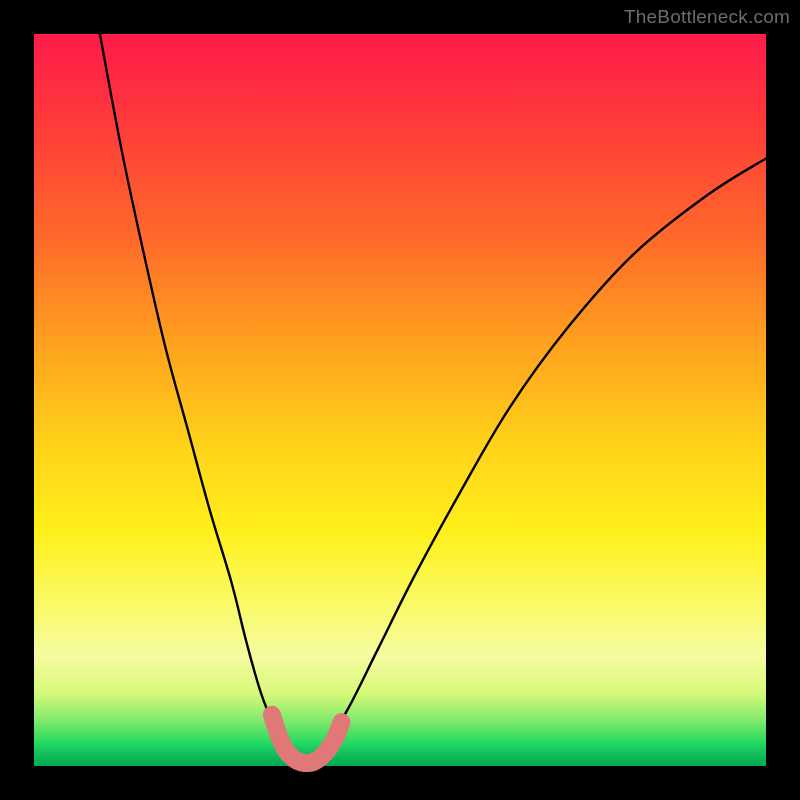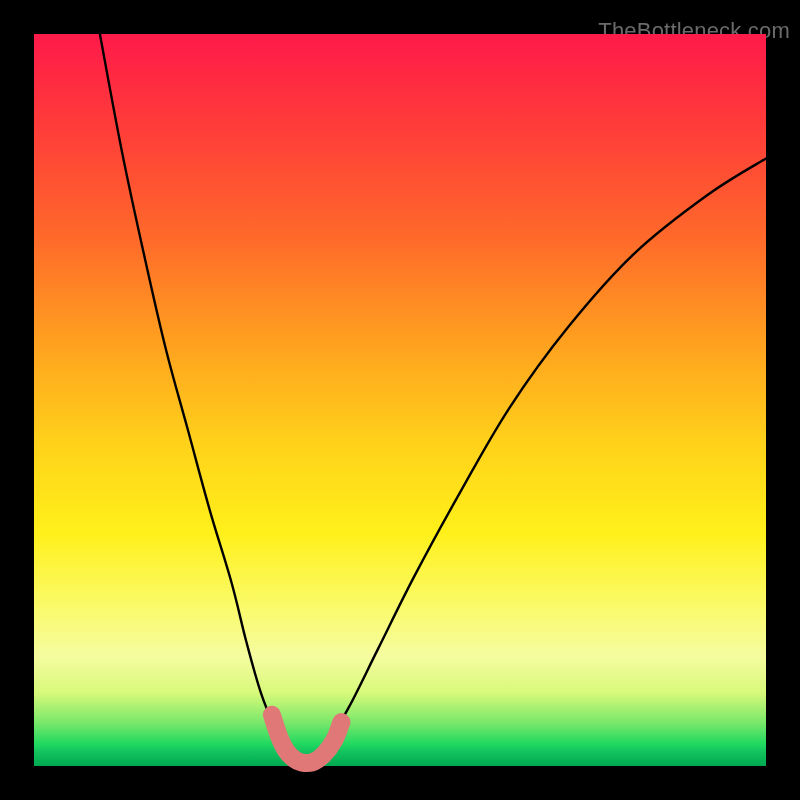--- a/index.html
+++ b/index.html
@@ -36,24 +36,24 @@
       #f5fca0 85%,
       #d8f97a 90%,
       #7be86a 94%,
       #20d960 97%,
       #14c45e 98%,
       #00a850 100%
     );
   }
   .watermark {
     position: absolute;
-    top: 18px;
+    top: 6px;
     right: 10px;
     color: #6b6b6b;
-    font-size: 22px;
+    font-size: 19px;
     font-weight: 500;
     letter-spacing: 0.2px;
     user-select: none;
   }
   svg.curve {
     position: absolute;
     left: 0;
     top: 0;
     width: 732px;
     height: 732px;

